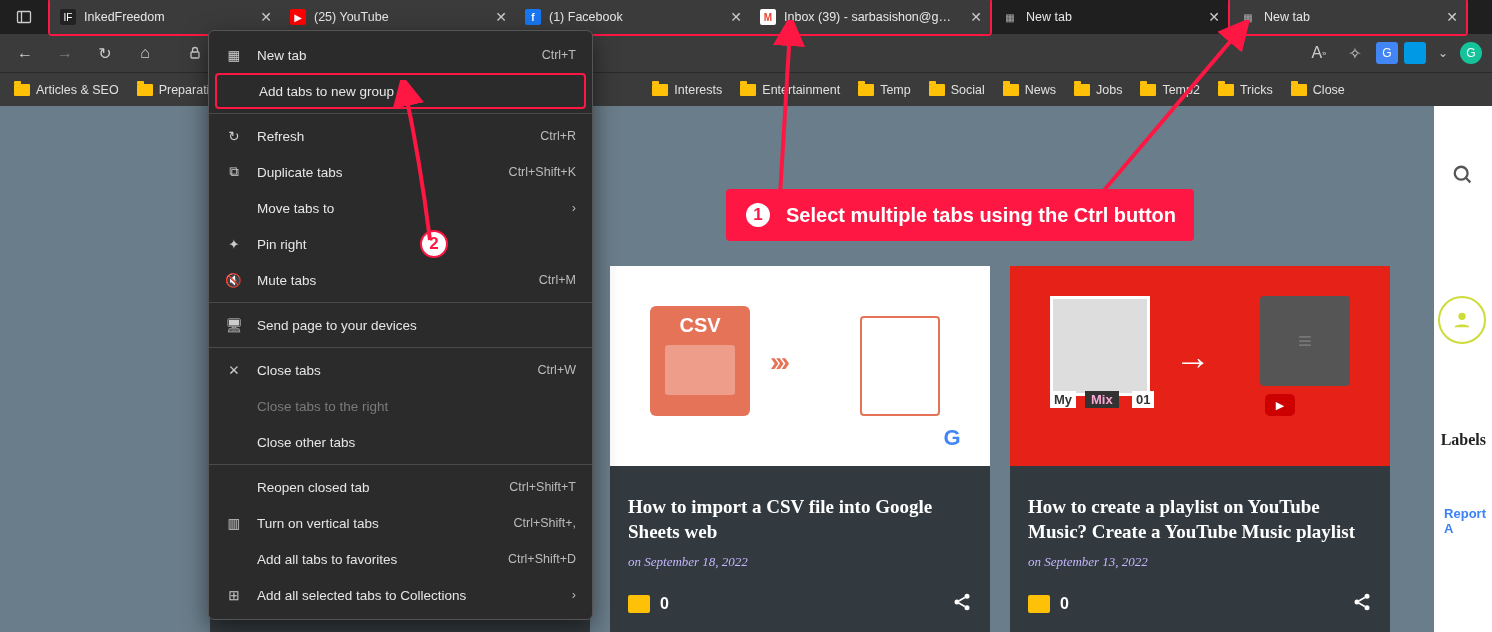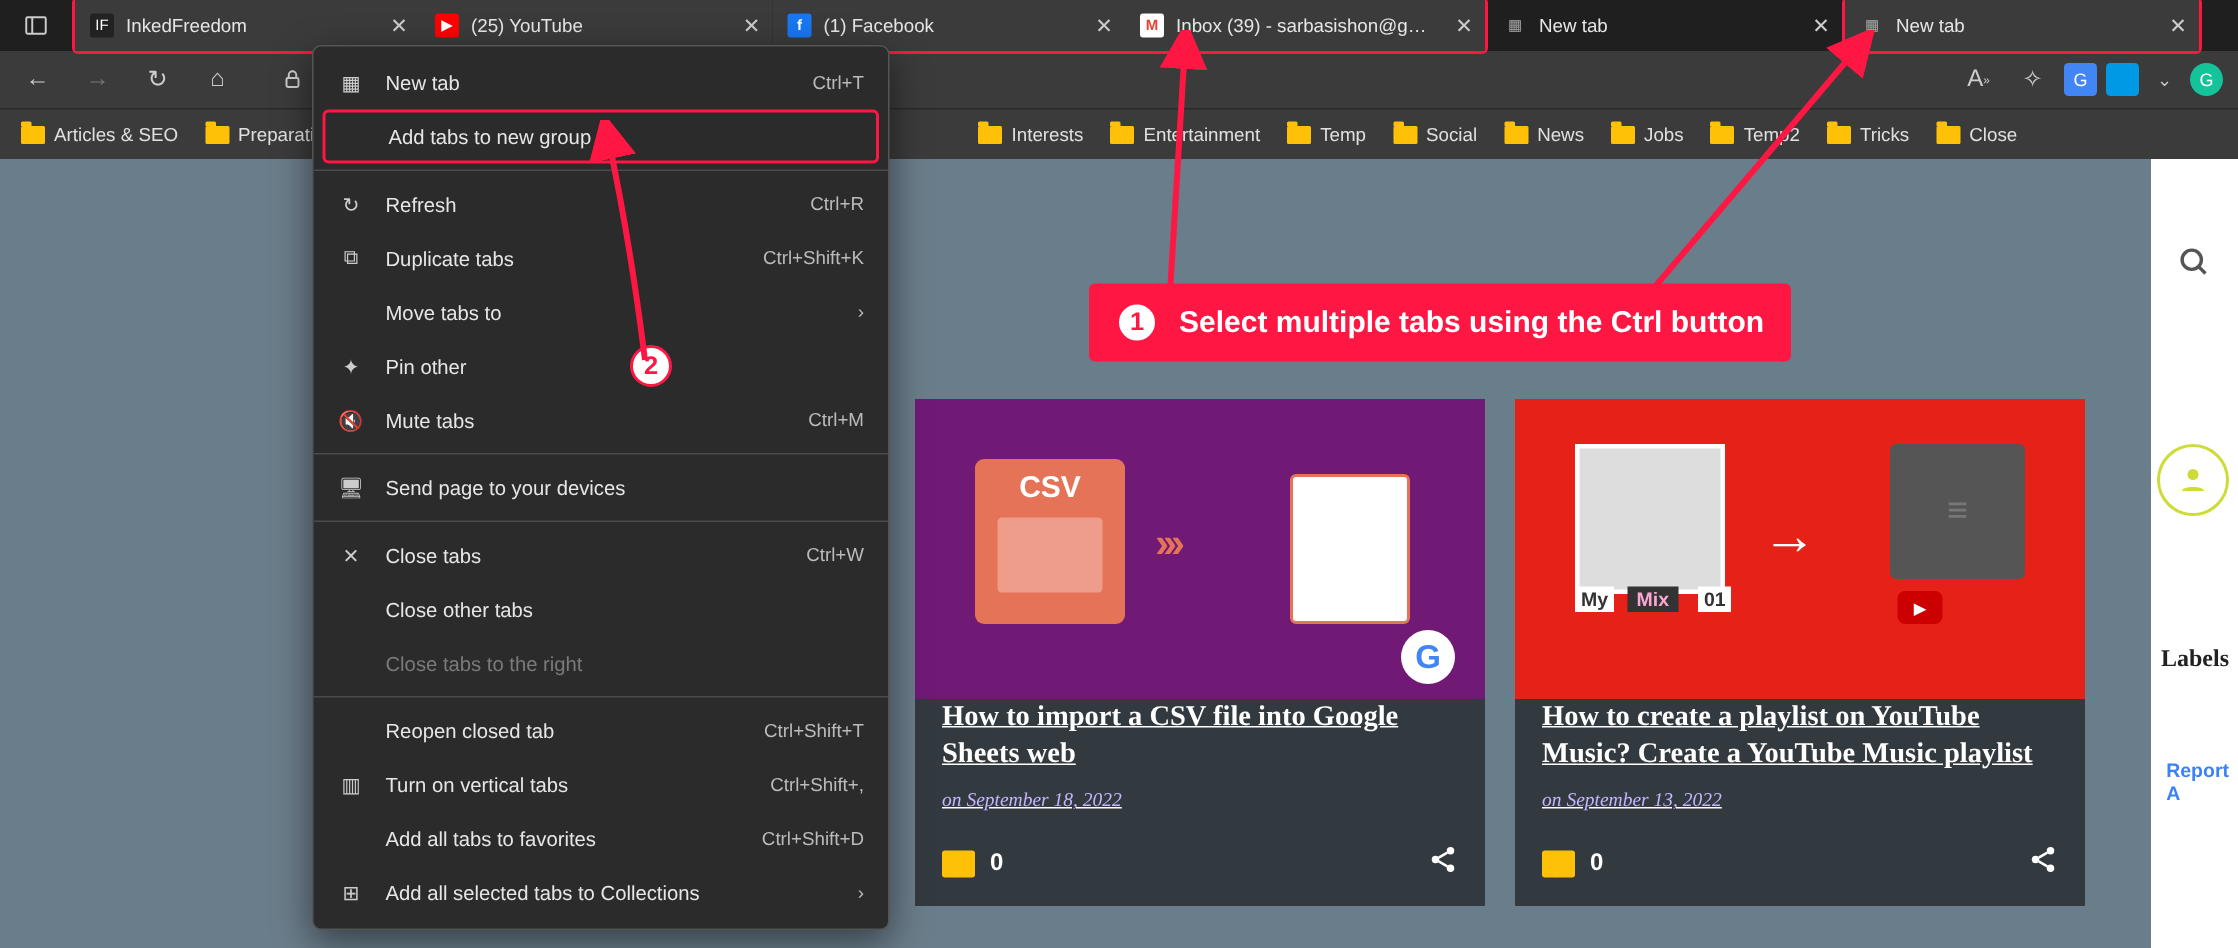--- a/index.html
+++ b/index.html
@@ -37,21 +37,21 @@
 .ctx-sep { height:1px; background:#4a4a4a; margin:4px 0; }
 .ctx-item.highlight { border:2.5px solid #ff1744; border-radius:4px; margin:0 6px; padding:0 10px; }
 .ctx-item.disabled { color:#7a7a7a; }
 
 
 .page { position:absolute; left:0; right:0; top:106px; bottom:0; background:#6a7d8a; }
 .big-title { position:absolute; left:440px; top:50px; font:700 60px Georgia,serif; color:#fff; }
 .cards { position:absolute; top:160px; left:210px; display:flex; gap:20px; }
 .card { width:380px; background:#333a3f; color:#fff; display:flex; flex-direction:column; }
 .card-img { height:200px; position:relative; overflow:hidden; }
-.card-body { padding:0 18px 12px;text-decoration:underline; }
+.card-body { padding:29px 18px 12px; }
 .card-title { font:700 19px Georgia,serif; line-height:1.3; }
 .card-meta { font:italic 13px Georgia,serif; color:#c4b5fd; margin-top:10px; }
 .card-foot { display:flex; align-items:center; padding:10px 18px 16px; gap:10px; }
 .comment-icon { width:22px; height:18px; background:#ffc107; border-radius:2px; position:relative; }
 .comment-icon::after { content:""; position:absolute; bottom:-5px; left:4px; border:5px solid transparent; border-top-color:#ffc107; }
 .share-icon { margin-left:auto; }
 
 
 .sidebar-r { position:absolute; right:0; top:0; width:58px; bottom:0; background:#fff; }
 .search-fab { position:absolute; right:10px; top:50px; width:38px; height:38px; display:flex; align-items:center; justify-content:center; color:#555; }
@@ -196,21 +196,21 @@
         <span class="share-icon"><svg width="20" height="20" viewBox="0 0 24 24" fill="#fff">
               <circle cx="18" cy="5" r="3"></circle>
               <circle cx="6" cy="12" r="3"></circle>
               <circle cx="18" cy="19" r="3"></circle>
               <path d="M8.6 13.5l6.8 4M15.4 6.5l-6.8 4" stroke="#fff" stroke-width="2"></path>
             </svg></span>
       </div>
     </div>
 
     <div class="card">
-      <div class="card-img" style="background:#701a75;position:relative">
+      <div class="card-img" style="background:#ffffff;position:relative">
         <div style="position:absolute;left:40px;top:40px;width:100px;height:110px;background:#e57358;border-radius:6px;display:flex;flex-direction:column;align-items:center;padding-top:8px">
           <div style="color:#fff;font:700 20px Arial">CSV</div>
           <div style="width:70px;height:50px;background:#fff;opacity:.3;margin-top:8px;border-radius:3px"></div>
         </div>
         <div style="position:absolute;left:160px;top:80px;color:#e57358;font:700 28px Arial;letter-spacing:-4px">›››</div>
         <div style="position:absolute;right:50px;top:50px;width:80px;height:100px;background:#fff;border:2px solid #e57358;border-radius:4px"></div>
         <div style="position:absolute;right:20px;bottom:10px;width:36px;height:36px;border-radius:50%;background:#fff;display:flex;align-items:center;justify-content:center;font:700 22px Arial">
             <span style="color:#4285f4">G</span>
           </div>
       </div>
@@ -297,48 +297,48 @@
       <span class="ctx-label">Duplicate tabs</span>
       <span class="ctx-shortcut">Ctrl+Shift+K</span>
     </div>
     <div class="ctx-item">
       <span class="ctx-icon"></span>
       <span class="ctx-label">Move tabs to</span>
       <span class="ctx-shortcut">›</span>
     </div>
     <div class="ctx-item">
       <span class="ctx-icon">✦</span>
-      <span class="ctx-label">Pin other</span>
+      <span class="ctx-label">Pin right</span>
       <span class="ctx-shortcut"></span>
     </div>
     <div class="ctx-item">
       <span class="ctx-icon">🔇</span>
       <span class="ctx-label">Mute tabs</span>
       <span class="ctx-shortcut">Ctrl+M</span>
     </div>
     <div class="ctx-sep"></div>
     <div class="ctx-item">
       <span class="ctx-icon">🖥</span>
       <span class="ctx-label">Send page to your devices</span>
       <span class="ctx-shortcut"></span>
     </div>
     <div class="ctx-sep"></div>
     <div class="ctx-item">
       <span class="ctx-icon">✕</span>
       <span class="ctx-label">Close tabs</span>
       <span class="ctx-shortcut">Ctrl+W</span>
     </div>
+    <div class="ctx-item disabled">
+      <span class="ctx-icon"></span>
+      <span class="ctx-label">Close tabs to the right</span>
+      <span class="ctx-shortcut"></span>
+    </div>
     <div class="ctx-item">
       <span class="ctx-icon"></span>
       <span class="ctx-label">Close other tabs</span>
-      <span class="ctx-shortcut"></span>
-    </div>
-    <div class="ctx-item disabled">
-      <span class="ctx-icon"></span>
-      <span class="ctx-label">Close tabs to the right</span>
       <span class="ctx-shortcut"></span>
     </div>
     <div class="ctx-sep"></div>
     <div class="ctx-item">
       <span class="ctx-icon"></span>
       <span class="ctx-label">Reopen closed tab</span>
       <span class="ctx-shortcut">Ctrl+Shift+T</span>
     </div>
     <div class="ctx-item">
       <span class="ctx-icon">▥</span>

